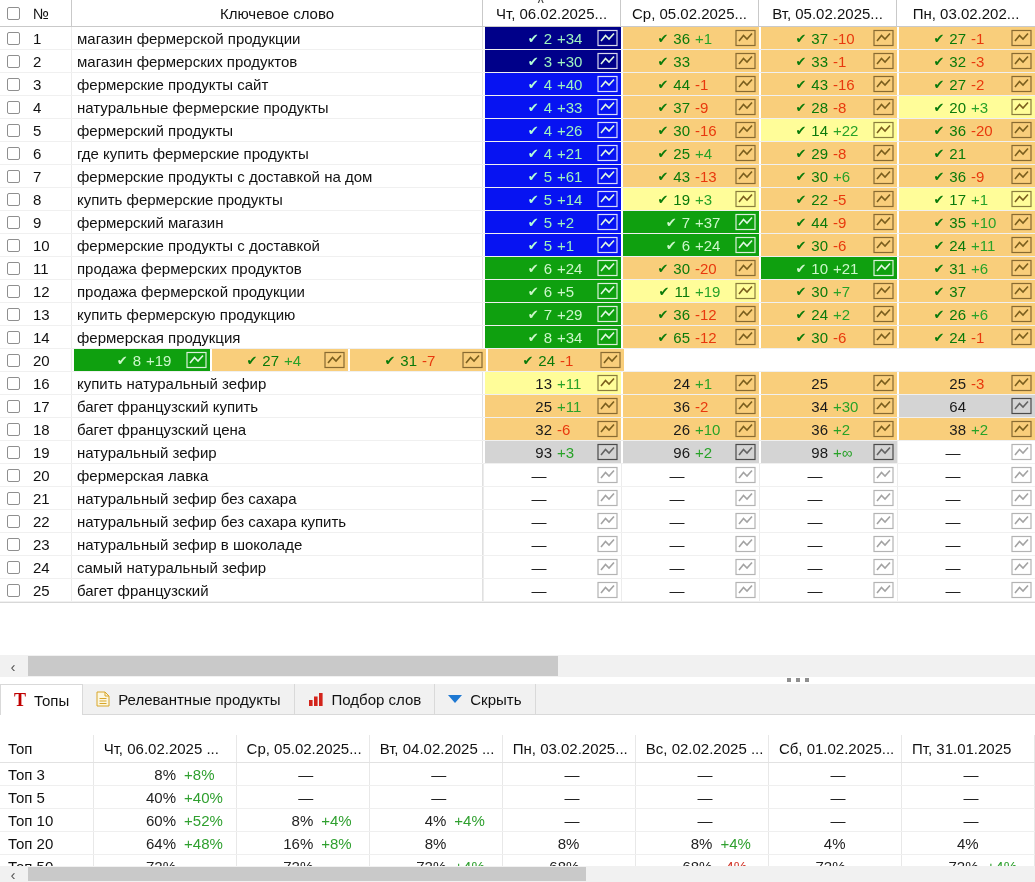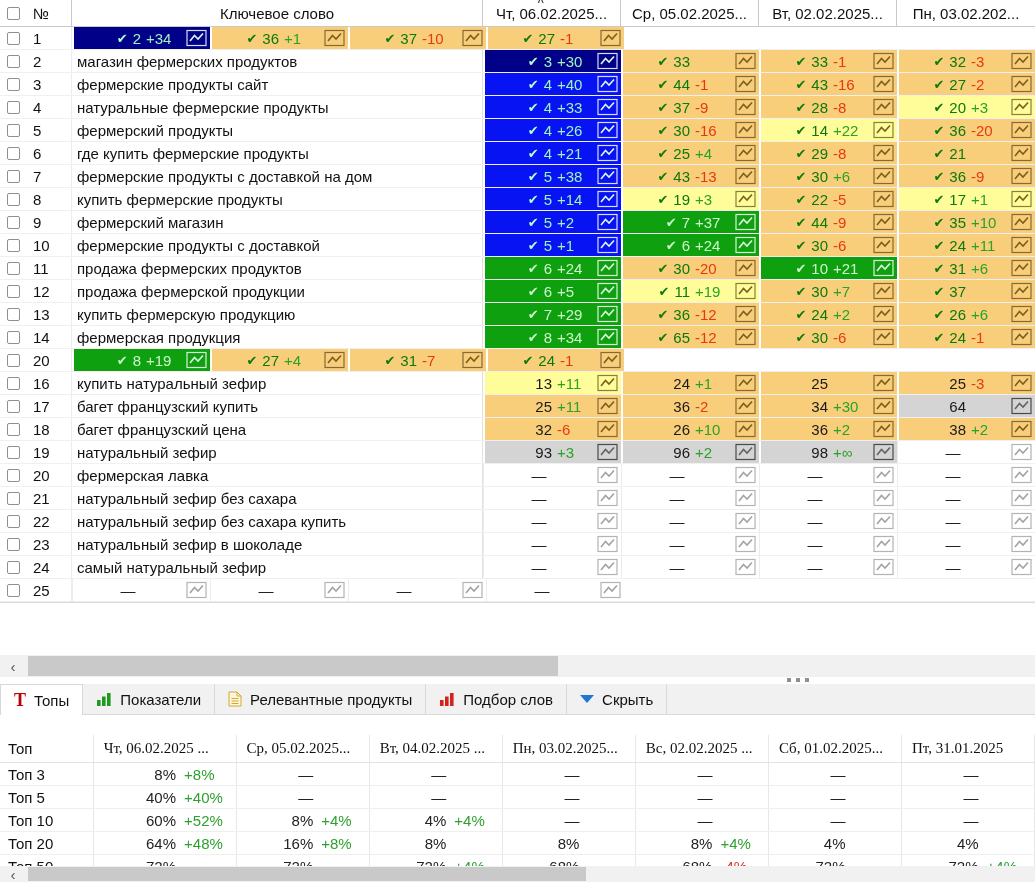--- a/index.html
+++ b/index.html
@@ -76,21 +76,21 @@
   .tlogo { color:#C00000; font-weight:bold; font-family:"Liberation Serif","DejaVu Serif",serif; font-size:18px; line-height:1; }
   .tri { width:0; height:0; border-left:7px solid transparent; border-right:7px solid transparent; border-top:8px solid #1E78D2; display:inline-block; }
 
   
   .tops { position:absolute; top:735px; left:0; width:1035px; overflow:hidden; }
   .trow { display:flex; height:23px; align-items:stretch; border-bottom:1px solid #efefef; }
   .thead2 { height:28px; border-bottom:1px solid #e2e2e2; }
   .t-label { width:95px; display:flex; align-items:center; padding-left:8px; border-right:1px solid #e8e8e8; }
   .t-cell { display:flex; align-items:center; border-right:1px solid #e8e8e8; overflow:hidden; white-space:nowrap; }
   .t-cell.w1 { width:145px; } .t-cell.wN { width:135px; }
-  .thead2 .t-cell { padding-left:10px;font-family:Liberation Serif, serif; }
+  .thead2 .t-cell { padding-left:10px; }
   .tv { width:58%; text-align:right; color:#222; }
   .td { padding-left:8px; }
   .td.pos { color:#2FA02F; } .td.neg { color:#D23A2E; }
 </style>
 </head>
 <body>
 
 <div id="app">
 
   <div class="top-table">
@@ -102,32 +102,33 @@
       <div class="c-kw">Ключевое слово</div>
 
     <div class="c-date">
           <span class="caret">^</span>
           <span>Чт, 06.02.2025...</span>
         </div>
         <div class="c-date">
           <span>Ср, 05.02.2025...</span>
         </div>
         <div class="c-date">
-          <span>Вт, 02.02.2025...</span>
+          <span>Вт, 05.02.2025...</span>
         </div>
         <div class="c-date">
           <span>Пн, 03.02.202...</span>
         </div>
       </div>
     <div id="krows">
         <div class="krow">
           <div class="c-cb">
             <span class="cb"></span>
           </div>
           <div class="c-num">1</div>
+          <div class="c-kw">магазин фермерской продукции</div>
           <div class="pcell bg-navy checked">
             <span class="pmain">
               <span class="chk">✔</span>
               <span class="pval">2</span>
             </span>
             <span class="pdelta pos">+34</span>
             <span class="cicon tone-light">
               <svg width="21" height="18" viewBox="0 0 21 18" fill="none">
                 <rect class="frame" x="1" y="1.5" width="19" height="15" fill="none"></rect>
                 <polyline class="zig" points="4,12 8.5,6.5 12,10 17,4.5" fill="none"></polyline>
@@ -473,21 +474,21 @@
           <div class="c-cb">
             <span class="cb"></span>
           </div>
           <div class="c-num">7</div>
           <div class="c-kw">фермерские продукты с доставкой на дом</div>
           <div class="pcell bg-blue checked">
             <span class="pmain">
               <span class="chk">✔</span>
               <span class="pval">5</span>
             </span>
-            <span class="pdelta pos">+38</span>
+            <span class="pdelta pos">+61</span>
             <span class="cicon tone-light">
               <svg width="21" height="18" viewBox="0 0 21 18" fill="none">
                 <rect class="frame" x="1" y="1.5" width="19" height="15" fill="none"></rect>
                 <polyline class="zig" points="4,12 8.5,6.5 12,10 17,4.5" fill="none"></polyline>
               </svg>
             </span>
           </div>
           <div class="pcell bg-orange checked">
             <span class="pmain">
               <span class="chk">✔</span>
@@ -1429,20 +1430,21 @@
                 <polyline class="zig" points="4,12 8.5,6.5 12,10 17,4.5" fill="none"></polyline>
               </svg>
             </span>
           </div>
         </div>
         <div class="krow">
           <div class="c-cb">
             <span class="cb"></span>
           </div>
           <div class="c-num">25</div>
+          <div class="c-kw">багет французский</div>
           <div class="pcell bg-white">
             <span class="dash">—</span>
             <span class="cicon tone-faint">
               <svg width="21" height="18" viewBox="0 0 21 18" fill="none">
                 <rect class="frame" x="1" y="1.5" width="19" height="15" fill="none"></rect>
                 <polyline class="zig" points="4,12 8.5,6.5 12,10 17,4.5" fill="none"></polyline>
               </svg>
             </span>
           </div>
           <div class="pcell bg-white">
@@ -1486,28 +1488,20 @@
   <div class="splitdots">
       <i></i>
       <i></i>
       <i></i>
     </div>
 
   <div class="tabbar" id="tabbar">
       <div class="tab active">
         <span class="tlogo">T</span>
         <span>Топы</span>
-      </div>
-      <div class="tab">
-        <svg width="16" height="14" viewBox="0 0 16 14">
-          <rect x="1" y="8" width="3.6" height="6" fill="#1F9A1F"></rect>
-          <rect x="6" y="4.5" width="3.6" height="9.5" fill="#1F9A1F"></rect>
-          <rect x="11" y="1" width="3.6" height="13" fill="#1F9A1F"></rect>
-        </svg>
-        <span>Показатели</span>
       </div>
       <div class="tab">
         <svg width="14" height="16" viewBox="0 0 14 16">
           <path d="M1 1 h8 l4 4 v10 h-12 z" fill="#FCF7E0" stroke="#D8A62A"></path>
           <path d="M9 1 v4 h4" fill="none" stroke="#D8A62A"></path>
           <path d="M3.5 7.5 h7 M3.5 10 h7 M3.5 12.5 h7" stroke="#D8A62A"></path>
         </svg>
         <span>Релевантные продукты</span>
       </div>
       <div class="tab">

